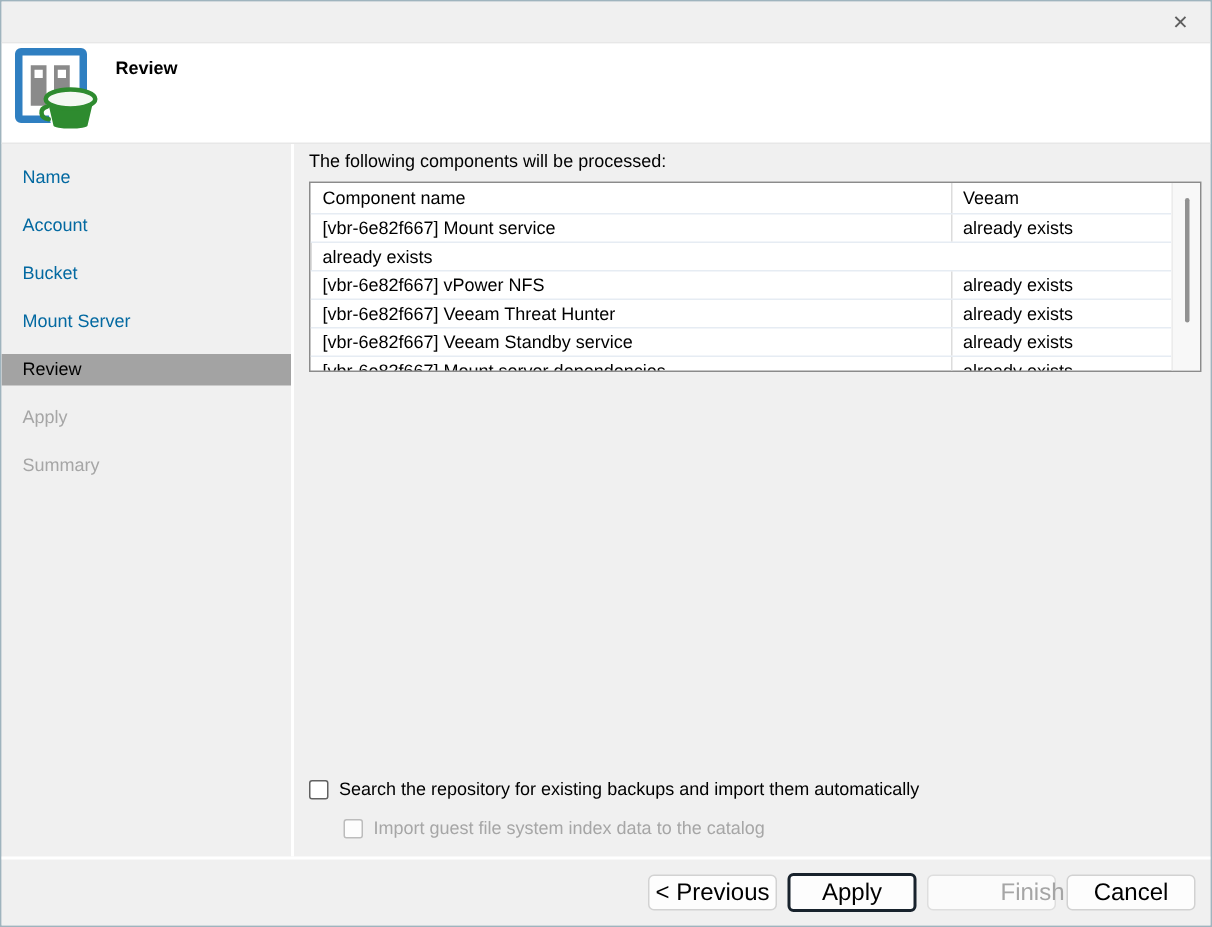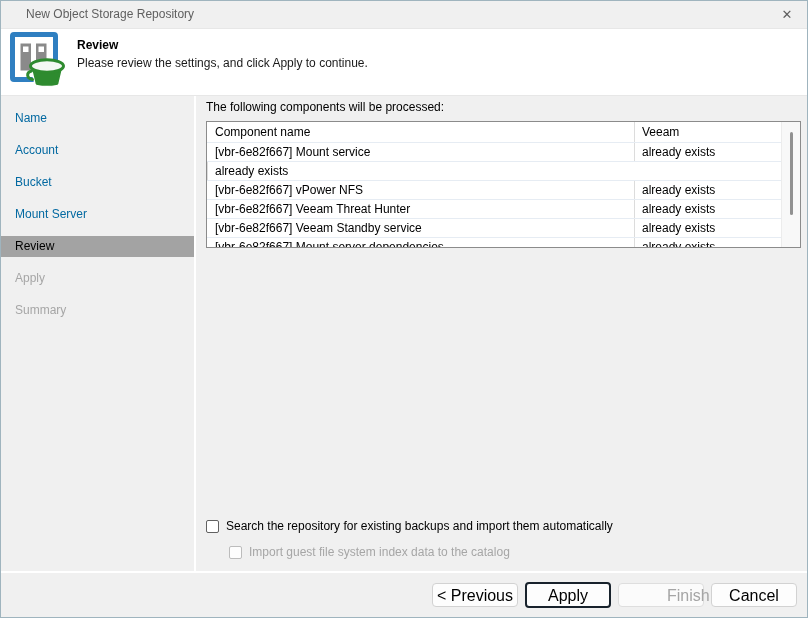--- a/index.html
+++ b/index.html
@@ -95,39 +95,37 @@
   }
   .btn.default { border:2px solid #18222c; height:26px; line-height:21px; }
   .btn.disabled { color:#a5a5a5; border-color:#dedede; background:#fbfbfb;padding-left:48px; }
 </style>
 </head>
 <body>
 
 <div class="window">
 
   <div class="titlebar">
-    <span class="titlebar-text">New Object Storage Repository</span>
     <span class="close-btn">✕</span>
   </div>
 
   <div class="header">
     <span class="header-icon">
       <svg width="58" height="60" viewBox="0 0 58 60" xmlns="http://www.w3.org/2000/svg">
         <rect x="3.5" y="3.5" width="43" height="45" rx="1.5" fill="#ffffff" stroke="#2f7fc1" stroke-width="5"></rect>
         <rect x="11.5" y="12.5" width="10.5" height="27" fill="#8a8a8a"></rect>
         <rect x="27" y="12.5" width="10.5" height="27" fill="#8a8a8a"></rect>
         <rect x="14" y="15.5" width="5.5" height="5.5" fill="#ffffff"></rect>
         <rect x="29.5" y="15.5" width="5.5" height="5.5" fill="#ffffff"></rect>
         <path d="M22 36 L26 53 C26.5 56.2 49.5 56.2 50 53 L54 36 Z" fill="#2e8b2f" stroke="#ffffff" stroke-width="1.4"></path>
         <ellipse cx="38" cy="35" rx="16.5" ry="6.3" fill="#f4f8f3" stroke="#2e8b2f" stroke-width="3"></ellipse>
         <path d="M22.5 40 C17 41.5 17.5 47.5 23.5 48.5" fill="none" stroke="#2e8b2f" stroke-width="3" stroke-linecap="round"></path>
       </svg>
     </span>
     <div class="header-title">Review</div>
-    <div class="header-subtitle">Please review the settings, and click Apply to continue.</div>
   </div>
 
   <div class="body">
 
     <div class="sidebar" id="sidebar">
         <div class="step normal"><span>Name</span></div>
         <div class="step normal"><span>Account</span></div>
         <div class="step normal"><span>Bucket</span></div>
         <div class="step normal"><span>Mount Server</span></div>
         <div class="step selected"><span>Review</span></div>

